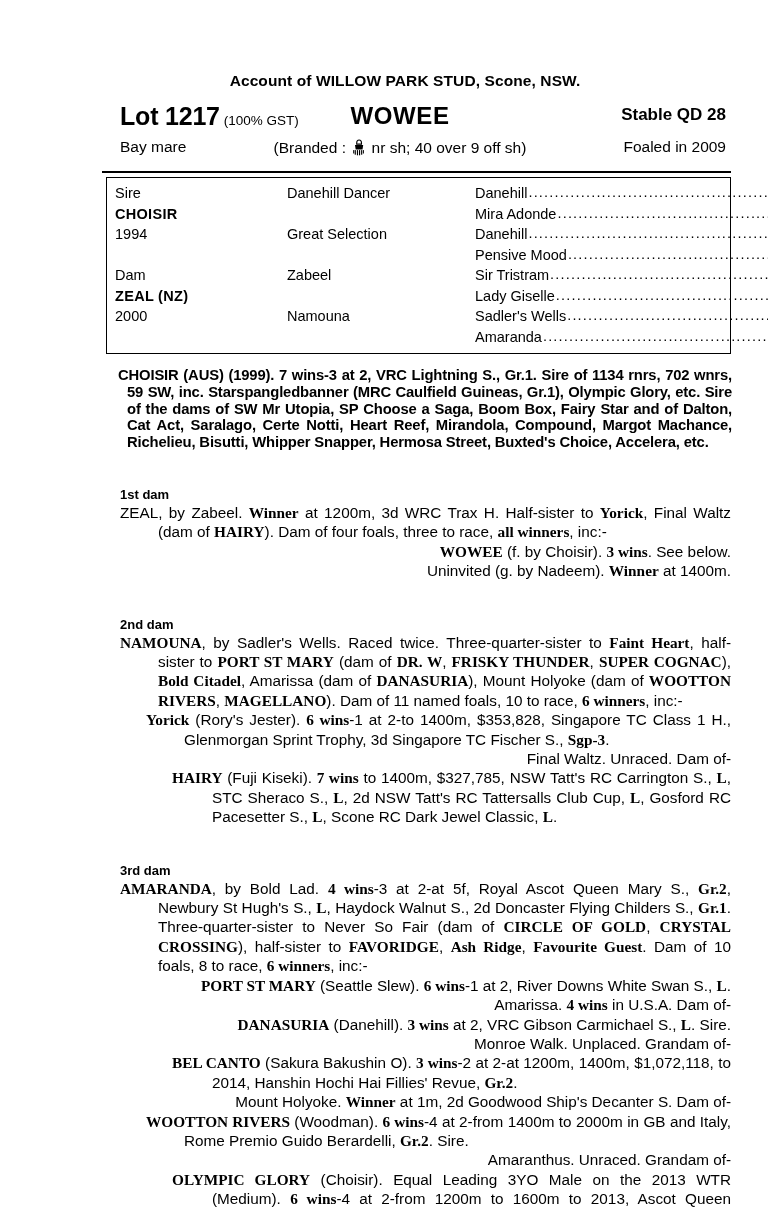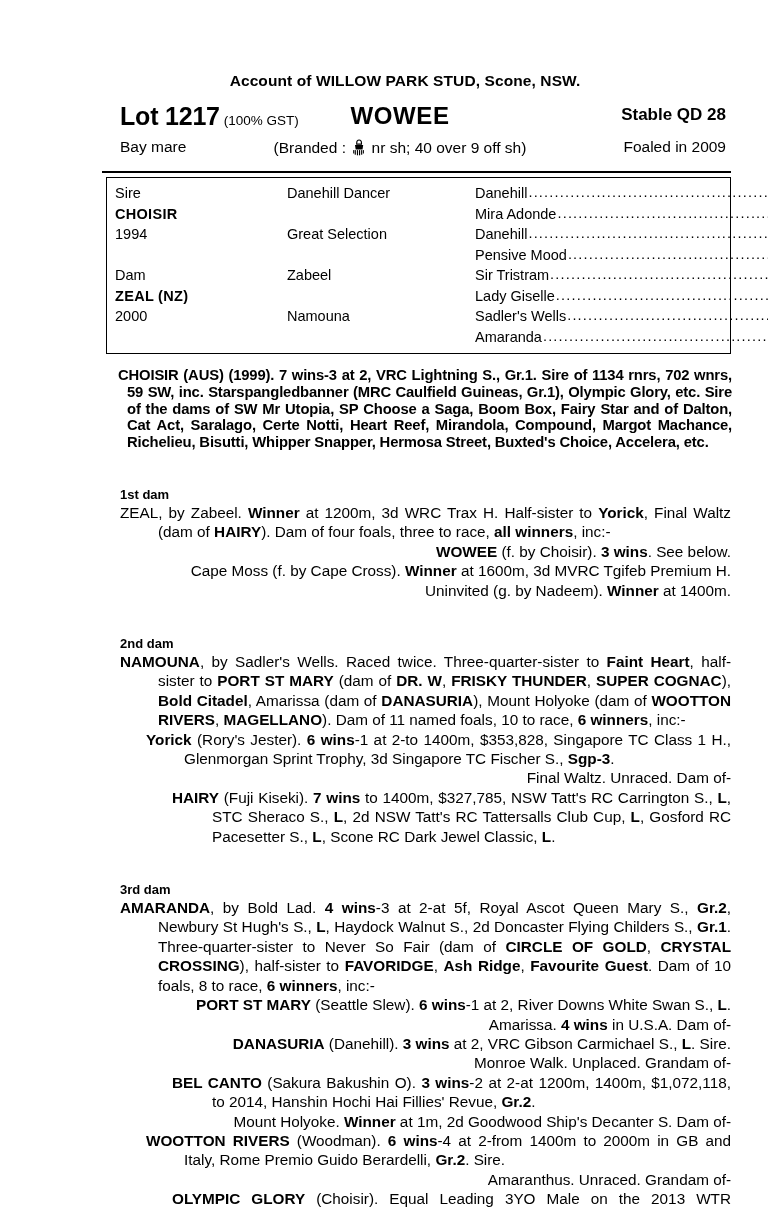--- a/index.html
+++ b/index.html
@@ -179,21 +179,21 @@
   .ln {
     text-align: justify;
     text-justify: inter-word;
   }
   .ln.nojust { text-align: right; }
   .hang1 { padding-left: 38px; text-indent: -38px; }
   .hang2 { padding-left: 38px; text-indent: 0; }
   .ind1  { margin-left: 26px; }
   .ind1h { margin-left: 26px; padding-left: 38px; text-indent: -38px; }
   .ind2h { margin-left: 52px; padding-left: 40px; text-indent: -40px; }
-  b { font-weight: bold; }
+  b { font-weight: bold; font-family: Liberation Serif, serif; }
 </style>
 </head>
 <body>
 
 <div class="page">
 
   <div class="account-line">Account of WILLOW PARK STUD, Scone, NSW.</div>
 
   <div class="lot-row">
     <div class="lot-left">
@@ -294,21 +294,20 @@
       </div>
     </div>
   </div>
 
   <div class="sire-notes">CHOISIR (AUS) (1999). 7 wins-3 at 2, VRC Lightning S., Gr.1. Sire of 1134 rnrs, 702 wnrs, 59 SW, inc. Starspangledbanner (MRC Caulfield Guineas, Gr.1), Olympic Glory, etc. Sire of the dams of SW Mr Utopia, SP Choose a Saga, Boom Box, Fairy Star and of Dalton, Cat Act, Saralago, Certe Notti, Heart Reef, Mirandola, Compound, Margot Machance, Richelieu, Bisutti, Whipper Snapper, Hermosa Street, Buxted's Choice, Accelera, etc.</div>
 
   <div class="dam-head">1st dam</div>
   <div class="ped-body">
     <div class="ln hang1">ZEAL, by Zabeel. <b>Winner</b> at 1200m, 3d WRC Trax H. Half-sister to <b>Yorick</b>, Final Waltz (dam of <b>HAIRY</b>). Dam of four foals, three to race, <b>all winners</b>, inc:-</div>
     <div class="ln nojust hang2"><b>WOWEE</b> (f. by Choisir). <b>3 wins</b>. See below.</div>
-    <div class="ln nojust">Cape Moss (f. by Cape Cross). <b>Winner</b> at 1600m, 3d MVRC Tgifeb Premium H.</div>
     <div class="ln nojust">Uninvited (g. by Nadeem). <b>Winner</b> at 1400m.</div>
   </div>
 
   <div class="dam-head">2nd dam</div>
   <div class="ped-body">
     <div class="ln hang1"><b>NAMOUNA</b>, by Sadler's Wells. Raced twice. Three-quarter-sister to <b>Faint Heart</b>, half-sister to <b>PORT ST MARY</b> (dam of <b>DR. W</b>, <b>FRISKY THUNDER</b>, <b>SUPER COGNAC</b>), <b>Bold Citadel</b>, Amarissa (dam of <b>DANASURIA</b>), Mount Holyoke (dam of <b>WOOTTON RIVERS</b>, <b>MAGELLANO</b>). Dam of 11 named foals, 10 to race, <b>6 winners</b>, inc:-</div>
     <div class="ln ind1h"><b>Yorick</b> (Rory's Jester). <b>6 wins</b>-1 at 2-to 1400m, $353,828, Singapore TC Class 1 H., Glenmorgan Sprint Trophy, 3d Singapore TC Fischer S., <b>Sgp-3</b>.</div>
     <div class="ln nojust">Final Waltz. Unraced. Dam of-</div>
     <div class="ln ind2h"><b>HAIRY</b> (Fuji Kiseki). <b>7 wins</b> to 1400m, $327,785, NSW Tatt's RC Carrington S., <b>L</b>, STC Sheraco S., <b>L</b>, 2d NSW Tatt's RC Tattersalls Club Cup, <b>L</b>, Gosford RC Pacesetter S., <b>L</b>, Scone RC Dark Jewel Classic, <b>L</b>.</div>
   </div>

